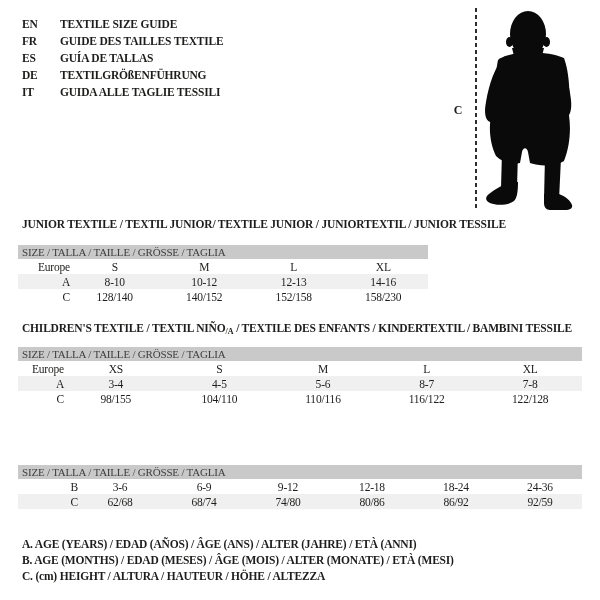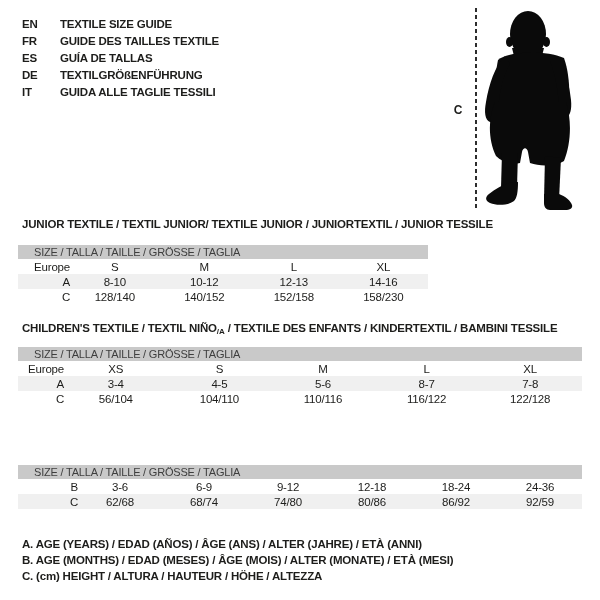--- a/index.html
+++ b/index.html
@@ -1,18 +1,18 @@
 <!DOCTYPE html>
 <html><head>
 <meta charset="utf-8">
 <style>
   html,body { margin:0; padding:0; background:#fff; }
   .canvas {
     position:relative; width:584px; height:600px; background:#ffffff;
-    font-family:Liberation Sans, sans-serif; color:#1d1d1b; overflow:hidden;
+    font-family:Liberation Serif, serif; color:#1d1d1b; overflow:hidden;
     letter-spacing:-0.2px;
   }
   
   .langs { position:absolute; left:22px; top:15px; }
   .lang-row { display:flex; height:17px; align-items:center; font-weight:bold; font-size:11.5px; }
   .lang-code { width:38px; }
   
   .dash-line {
     position:absolute; left:475px; top:8px; width:2px; height:201px;
     background:repeating-linear-gradient(to bottom,#2d2d2d 0 4px,transparent 4px 7px);
@@ -25,21 +25,21 @@
   .title-2 { top:320px; }
   .title-3 { top:424px; white-space:normal; width:560px; }
   .subsm { font-size:8px; vertical-align:-2px; letter-spacing:0; }
   
   .size-table { position:absolute; left:18px; border-collapse:collapse; table-layout:fixed; font-size:11.5px; }
   .t1 { top:245px; width:410px; }
   .t2 { top:347px; width:564px; }
   .t3 { top:465px; width:564px; }
   .size-table th.band {
     background:#c9c9c9; color:#3e3e3e; font-weight:normal; font-size:11px;
-    text-align:left; height:14px; padding:0 0 0 16px;
+    text-align:left; height:14px; padding:0 0 0 4px;
   }
   .size-table td { height:15px; padding:0; text-align:center; white-space:nowrap; }
   .size-table td.lbl { text-align:right; padding-left:4px; }
   .size-table tr.shaded { background:#f0f0f0; }
   
   .legend { position:absolute; left:22px; top:536px; font-weight:bold; font-size:11.5px; }
   .legend-line { height:16px; line-height:16px; white-space:nowrap; }
 </style>
 </head>
 <body>
@@ -154,21 +154,21 @@
       <tr class="shaded">
         <td class="lbl">A</td>
         <td>3-4</td>
         <td>4-5</td>
         <td>5-6</td>
         <td>8-7</td>
         <td>7-8</td>
       </tr>
       <tr>
         <td class="lbl">C</td>
-        <td>56/104</td>
+        <td>98/155</td>
         <td>104/110</td>
         <td>110/116</td>
         <td>116/122</td>
         <td>122/128</td>
       </tr>
     </tbody>
   </table>
 
   <table class="size-table t3">
     <colgroup>

